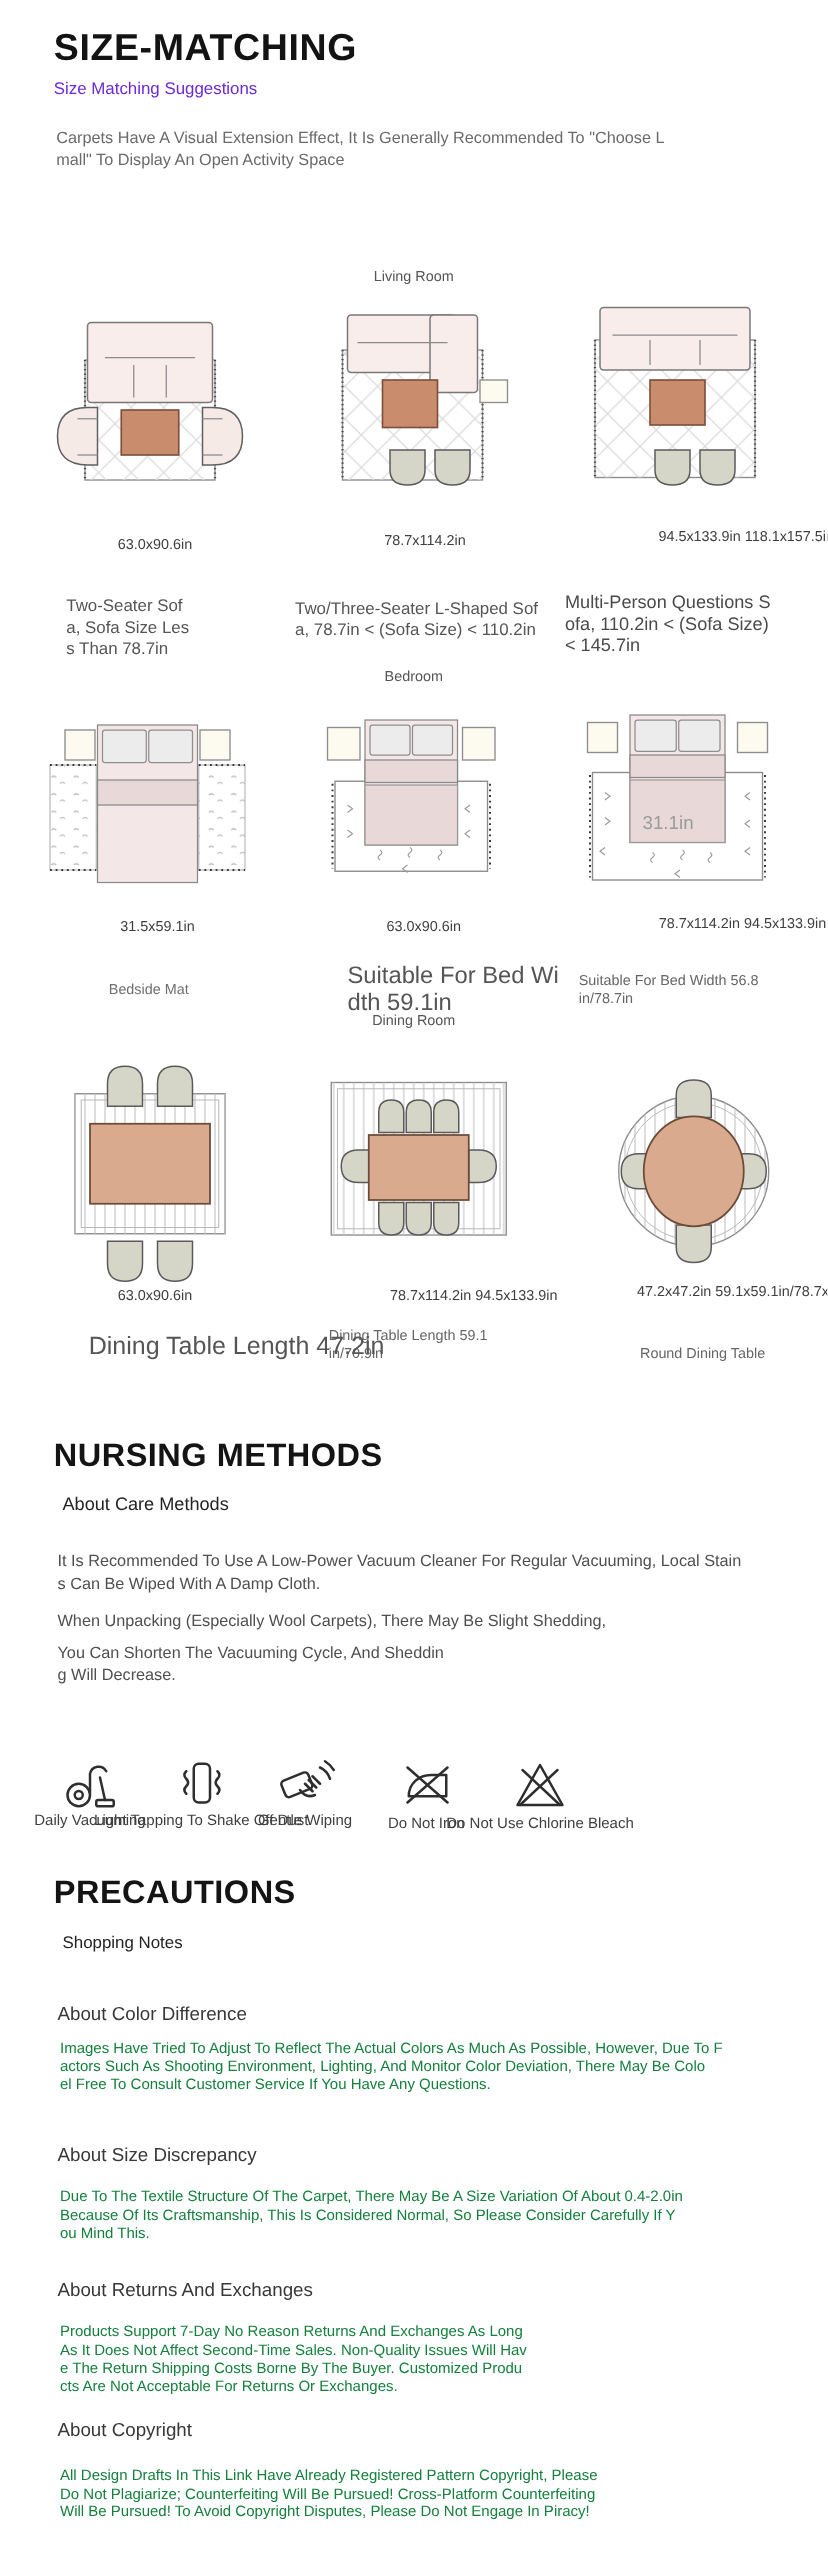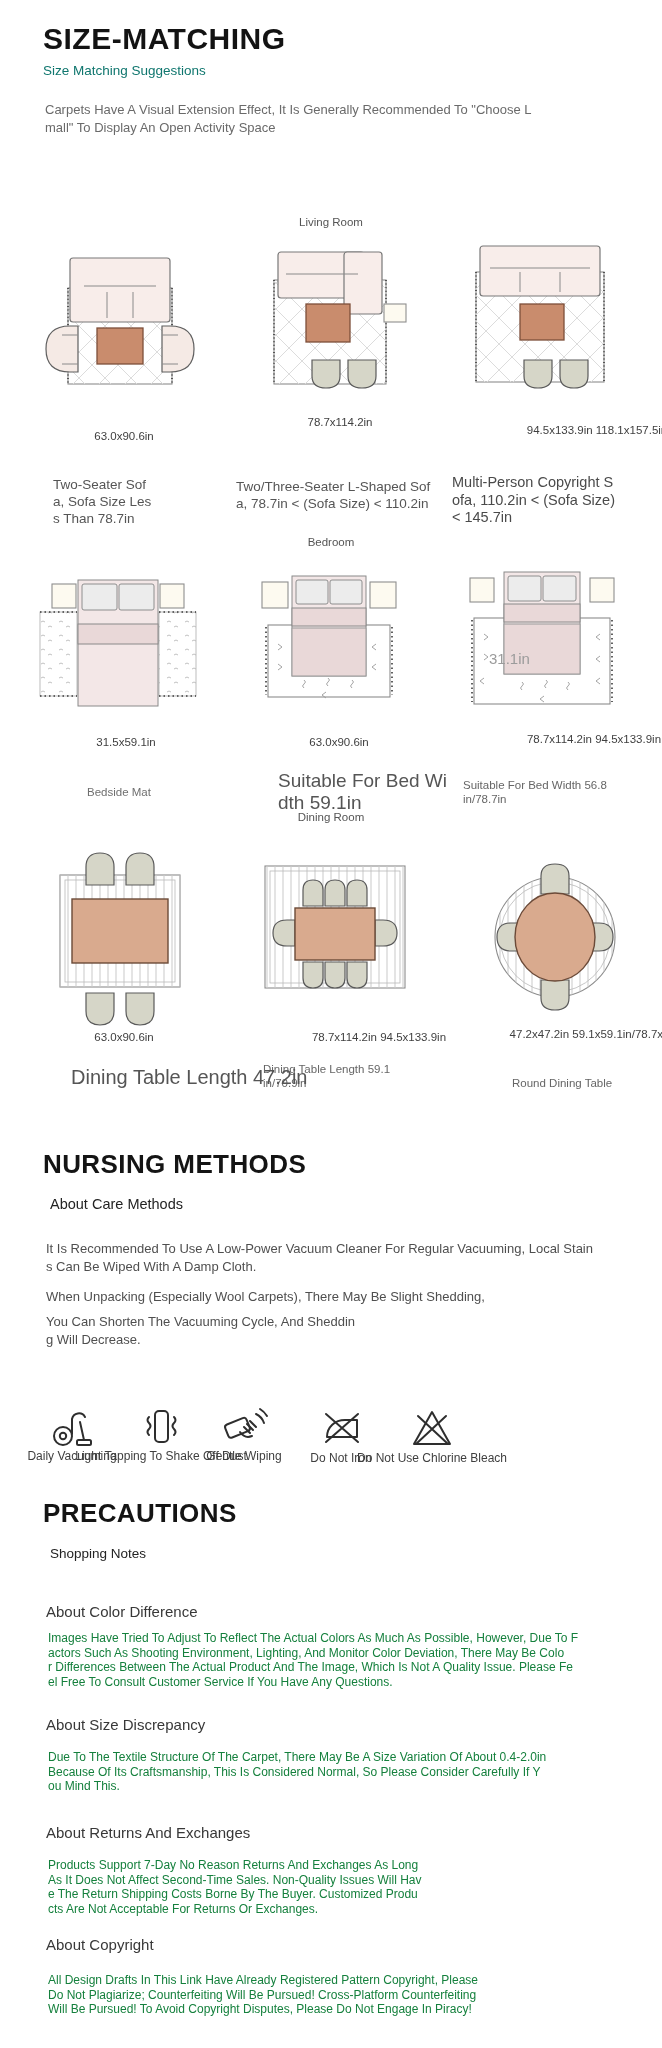--- a/index.html
+++ b/index.html
@@ -1,41 +1,41 @@
 <!DOCTYPE html>
 <html style="--accent: #c98c6d; --dining_table: #d9aa8e; --chair: #d6d6c8; --sofa: #f8edea; --armchair: #f5eae5; --blanket: #e9d8d8; --bed_body: #f3e7e7; --pillow: #ececec; --nightstand: #fdfaf0;"><head>
 <meta charset="utf-8">
 <style>
   html,body{margin:0;padding:0;background:#fff;}
   .page{position:relative;width:662px;height:2048px;background:#fff;overflow:hidden;
         font-family:"Liberation Sans","DejaVu Sans",sans-serif;color:#333;}
   .abs{position:absolute;}
   .big-title{font-size:30px;font-weight:800;letter-spacing:.5px;color:#131313;white-space:nowrap;}
-  .sub-title{font-size:13.5px;color:#0f766e;white-space:nowrap;}
+  .sub-title{font-size:13.5px;color:#6d28d9;white-space:nowrap;}
   .intro{font-size:13px;line-height:17.5px;color:#6a6a6a;}
   .intro div{white-space:nowrap;}
   .roomlbl{left:0;width:662px;text-align:center;font-size:11.5px;color:#555;}
   .dim{font-size:11.5px;color:#3f3f3f;white-space:nowrap;transform:translateX(-50%);margin-left:24px;}
   .desc{font-size:13.5px;line-height:17px;color:#555;}
   .desc div{white-space:nowrap;}
   .desc-sm{font-size:11.5px;line-height:14px;color:#666;}
   .desc-sm div{white-space:nowrap;}
   .desc-lg{font-size:19px;line-height:22px;color:#555;}
   .desc-lg div{white-space:nowrap;}
   .desc-xl{font-size:20px;color:#555;white-space:nowrap;z-index:3;}
   .center{transform:translateX(-50%);text-align:center;}
   .sec-title{font-size:26px;font-weight:800;letter-spacing:.4px;color:#141414;white-space:nowrap;}
   .sec-sub{font-size:14.5px;color:#232323;white-space:nowrap;}
   .para{font-size:13px;line-height:17.5px;color:#4f4f4f;}
   .para div{white-space:nowrap;}
   .care-lbl{font-size:12px;color:#3f3f3f;white-space:nowrap;transform:translateX(-50%);}
   .p-head{font-size:15px;color:#383838;white-space:nowrap;}
   .p-body{font-size:12px;line-height:14.6px;color:#15803d;}
   .p-body div{white-space:nowrap;}
-  .overlay-dim{font-size:15px;color:#9b9b9b;}
+  .overlay-dim{font-size:15px;color:#9b9b9b;margin-left:25px;}
   
   .f-rug{fill:#fff;stroke:#8c8c8c;stroke-width:1.1;}
   .f-rug2{fill:none;stroke:#b9b9b9;stroke-width:.8;}
   .f-diam{fill:url(#diam);}
   .f-stripe{fill:url(#vstripe);}
   .f-sofa{fill:var(--sofa);stroke:#787878;stroke-width:1.2;}
   .f-armchair{fill:var(--armchair);stroke:#5f5f5f;stroke-width:1.2;}
   .f-table{fill:var(--accent);stroke:#7d4f3a;stroke-width:1.3;}
   .f-dtable{fill:var(--dining_table);stroke:#6b4a38;stroke-width:1.4;}
   .f-chair{fill:var(--chair);stroke:#5a5a5a;stroke-width:1.2;}
@@ -119,34 +119,34 @@
     <rect class="f-sofa" x="20" y="6" width="120" height="50" rx="3"></rect>
     <line class="f-line" x1="30" y1="28" x2="130" y2="28"></line>
     <line class="f-line" x1="60" y1="32" x2="60" y2="52"></line>
     <line class="f-line" x1="100" y1="32" x2="100" y2="52"></line>
     <rect class="f-table" x="60" y="64" width="44" height="36"></rect>
     <path class="f-chair" d="M64 120 H92 V136 Q92 148 78 148 Q64 148 64 136 Z"></path>
     <path class="f-chair" d="M100 120 H128 V136 Q128 148 114 148 Q100 148 100 136 Z"></path>
   </svg>
 
   <div class="abs dim" style="left:100px;top:430px">63.0x90.6in</div>
-  <div class="abs dim" style="left:316px;top:416px">78.7x114.2in</div>
+  <div class="abs dim" style="left:316px;top:427px">78.7x114.2in</div>
   <div class="abs dim" style="left:573px;top:424px">94.5x133.9in 118.1x157.5in</div>
 
   <div class="abs desc" style="left:53px;top:476px">
     <div>Two-Seater Sof</div>
     <div>a, Sofa Size Les</div>
     <div>s Than 78.7in</div>
   </div>
   <div class="abs desc" style="left:236px;top:478px">
     <div>Two/Three-Seater L-Shaped Sof</div>
     <div>a, 78.7in &lt; (Sofa Size) &lt; 110.2in</div>
   </div>
   <div class="abs desc" style="left:452px;top:474px;font-size:14.5px;line-height:17.5px;color:#4a4a4a">
-    <div>Multi-Person Copyright S</div>
+    <div>Multi-Person Questions S</div>
     <div>ofa, 110.2in &lt; (Sofa Size)</div>
     <div>&lt; 145.7in</div>
   </div>
 
   <div class="abs roomlbl" style="top:536px">Bedroom</div>
 
   <svg class="abs" style="left:38px;top:562px" width="160" height="150" viewBox="0 0 160 150">
     <rect class="f-stand" x="14" y="22" width="24" height="24"></rect>
     <rect class="f-stand" x="122" y="22" width="24" height="24"></rect>
     <rect class="f-mat" x="2" y="50" width="37" height="84"></rect>
@@ -311,21 +311,20 @@
   <div class="abs care-lbl" style="left:341px;top:1451px">Do Not Iron</div>
   <div class="abs care-lbl" style="left:432px;top:1451px">Do Not Use Chlorine Bleach</div>
 
   <div class="abs sec-title" style="left:43px;top:1498px">PRECAUTIONS</div>
   <div class="abs sec-sub" style="left:50px;top:1546px;font-size:13.5px">Shopping Notes</div>
 
   <div class="abs p-head" style="left:46px;top:1603px">About Color Difference</div>
   <div class="abs p-body" style="left:48px;top:1631px">
     <div>Images Have Tried To Adjust To Reflect The Actual Colors As Much As Possible, However, Due To F</div>
     <div>actors Such As Shooting Environment, Lighting, And Monitor Color Deviation, There May Be Colo</div>
-    <div>r Differences Between The Actual Product And The Image, Which Is Not A Quality Issue. Please Fe</div>
     <div>el Free To Consult Customer Service If You Have Any Questions.</div>
   </div>
 
   <div class="abs p-head" style="left:46px;top:1716px">About Size Discrepancy</div>
   <div class="abs p-body" style="left:48px;top:1750px">
     <div>Due To The Textile Structure Of The Carpet, There May Be A Size Variation Of About 0.4-2.0in</div>
     <div> Because Of Its Craftsmanship, This Is Considered Normal, So Please Consider Carefully If Y</div>
     <div>ou Mind This.</div>
   </div>
 

